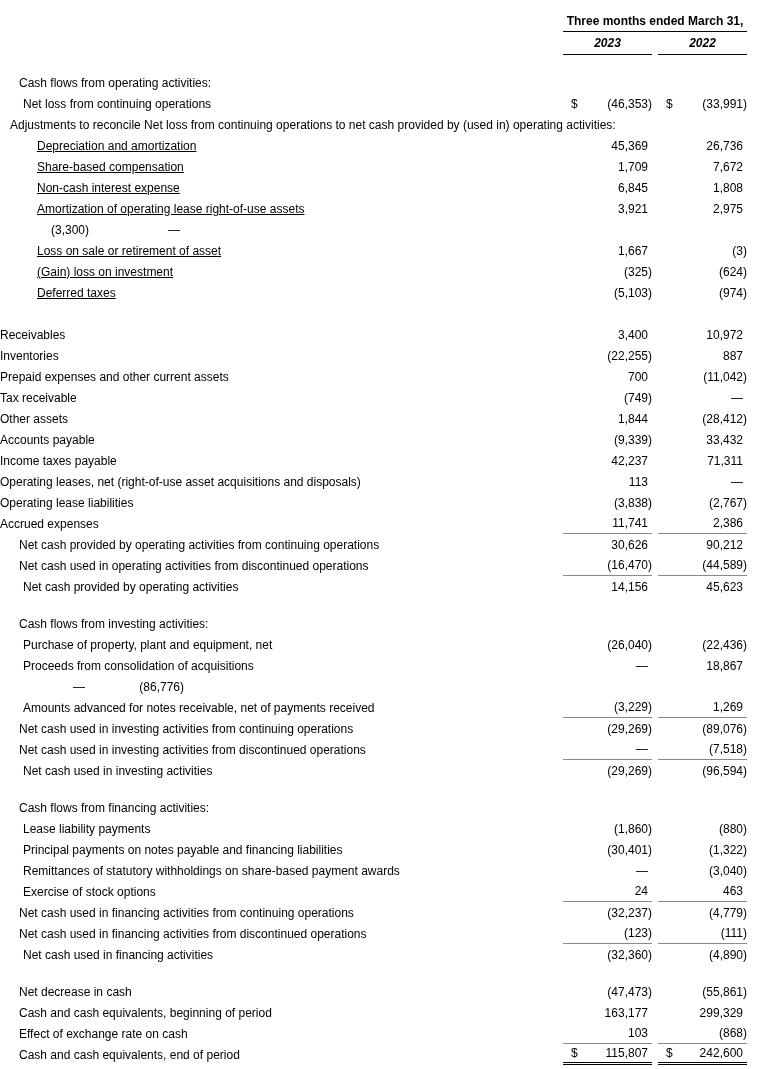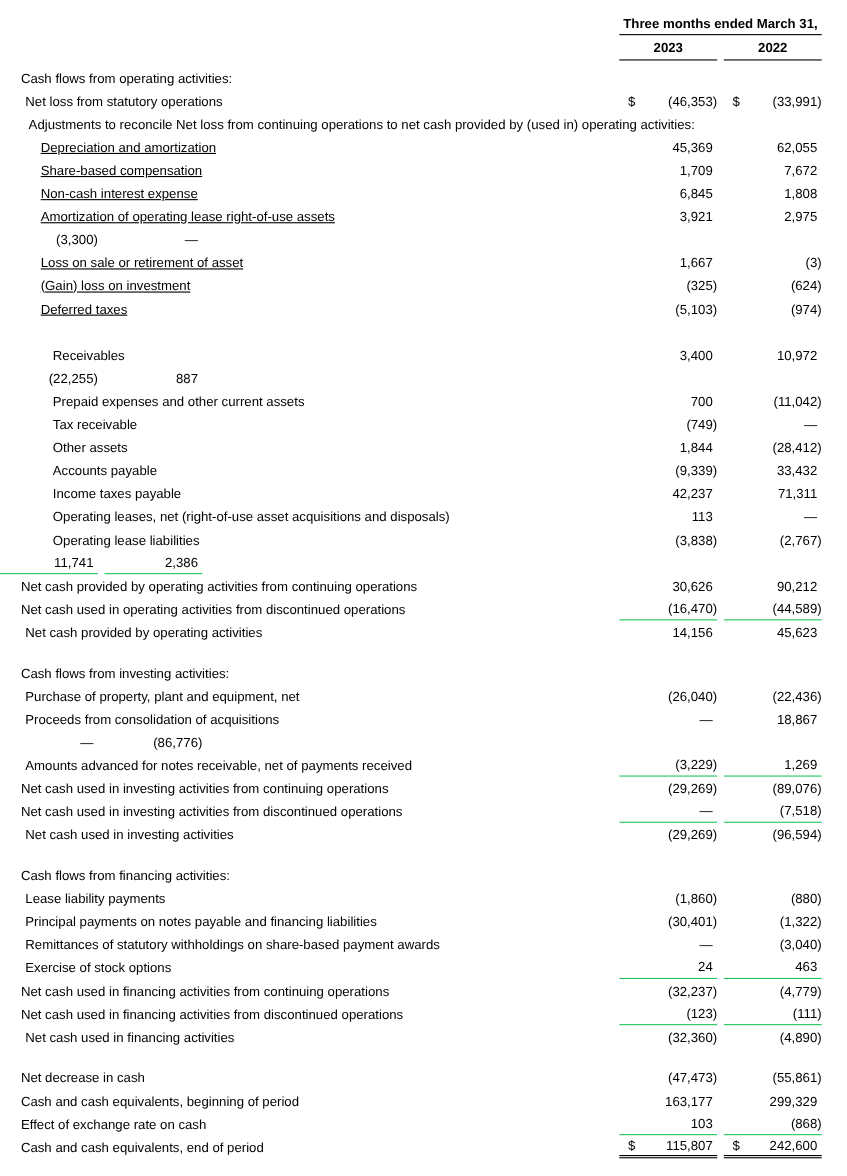--- a/index.html
+++ b/index.html
@@ -7,23 +7,23 @@
     width:770px; height:1069px; box-sizing:border-box;
     padding-top:13px; background:#ffffff;
     font-family:"Liberation Sans", sans-serif;
     font-size:12px; color:#000000; overflow:hidden;
   }
   .row { display:flex; align-items:center; height:21px; }
   .label { flex:1; white-space:nowrap; overflow:visible; }
   
   .ind0 .label { padding-left:19px; }
   .ind1 .label { padding-left:23px; }
-  .ind2 .label { padding-left:26px; }
+  .ind2 .label { padding-left:10px; }
   .ind3 .label { padding-left:37px;text-decoration:underline; }
-  .ind4 .label { padding-left:48px; }
+  .ind4 .label { }
   .col {
     width:89px; box-sizing:border-box; padding-left:8px;
     display:flex; justify-content:space-between; align-items:center;
     align-self:stretch;
   }
   .val { margin-left:auto; }
   .val.no-paren { padding-right:4px; }
   .colgap { width:6px; align-self:stretch; }
   .rmargin { width:23px; align-self:stretch; }
   .rule-single .col { border-bottom:1px solid #22c55e; }
@@ -32,23 +32,23 @@
   
   .hrow1 { display:flex; align-items:flex-end; height:19px; }
   .period {
     width:184px; text-align:center; font-weight:bold;
     border-bottom:1px solid #000000; padding-bottom:3px;
   }
   .hrow2 { display:flex; height:23px; }
   .ycol {
     width:89px; font-weight:bold; text-align:center;
     border-bottom:1px solid #000000;
-    display:flex; align-items:center; justify-content:center;
+    display:flex; align-items:center; justify-content:center;font-style:italic;
   }
-  .body-rows { margin-top:5px; }
+  .body-rows { margin-top:17px; }
 </style>
 </head>
 <body>
 
 <div class="page">
 
   <div>
     <div class="hrow1">
       <div class="label"></div>
       <div class="period">Three months ended March 31,</div>
@@ -71,21 +71,21 @@
       <span class="val"></span>
     </div>
     <div class="colgap"></div>
     <div class="col c2">
       <span class="cur"></span>
       <span class="val"></span>
     </div>
     <div class="rmargin"></div>
   </div>
       <div class="row ind1">
-    <div class="label">Net loss from statutory operations</div>
+    <div class="label">Net loss from continuing operations</div>
     <div class="col c1">
       <span class="cur">$</span>
       <span class="val">(46,353)</span>
     </div>
     <div class="colgap"></div>
     <div class="col c2">
       <span class="cur">$</span>
       <span class="val">(33,991)</span>
     </div>
     <div class="rmargin"></div>
@@ -105,21 +105,21 @@
   </div>
       <div class="row ind3">
     <div class="label">Depreciation and amortization</div>
     <div class="col c1">
       <span class="cur"></span>
       <span class="val no-paren">45,369</span>
     </div>
     <div class="colgap"></div>
     <div class="col c2">
       <span class="cur"></span>
-      <span class="val no-paren">62,055</span>
+      <span class="val no-paren">26,736</span>
     </div>
     <div class="rmargin"></div>
   </div>
       <div class="row ind3">
     <div class="label">Share-based compensation</div>
     <div class="col c1">
       <span class="cur"></span>
       <span class="val no-paren">1,709</span>
     </div>
     <div class="colgap"></div>
@@ -225,20 +225,21 @@
       <span class="val no-paren">3,400</span>
     </div>
     <div class="colgap"></div>
     <div class="col c2">
       <span class="cur"></span>
       <span class="val no-paren">10,972</span>
     </div>
     <div class="rmargin"></div>
   </div>
       <div class="row ind4">
+    <div class="label">Inventories</div>
     <div class="col c1">
       <span class="cur"></span>
       <span class="val">(22,255)</span>
     </div>
     <div class="colgap"></div>
     <div class="col c2">
       <span class="cur"></span>
       <span class="val no-paren">887</span>
     </div>
     <div class="rmargin"></div>
@@ -328,20 +329,21 @@
       <span class="val">(3,838)</span>
     </div>
     <div class="colgap"></div>
     <div class="col c2">
       <span class="cur"></span>
       <span class="val">(2,767)</span>
     </div>
     <div class="rmargin"></div>
   </div>
       <div class="row ind4 rule-single">
+    <div class="label">Accrued expenses</div>
     <div class="col c1">
       <span class="cur"></span>
       <span class="val no-paren">11,741</span>
     </div>
     <div class="colgap"></div>
     <div class="col c2">
       <span class="cur"></span>
       <span class="val no-paren">2,386</span>
     </div>
     <div class="rmargin"></div>

